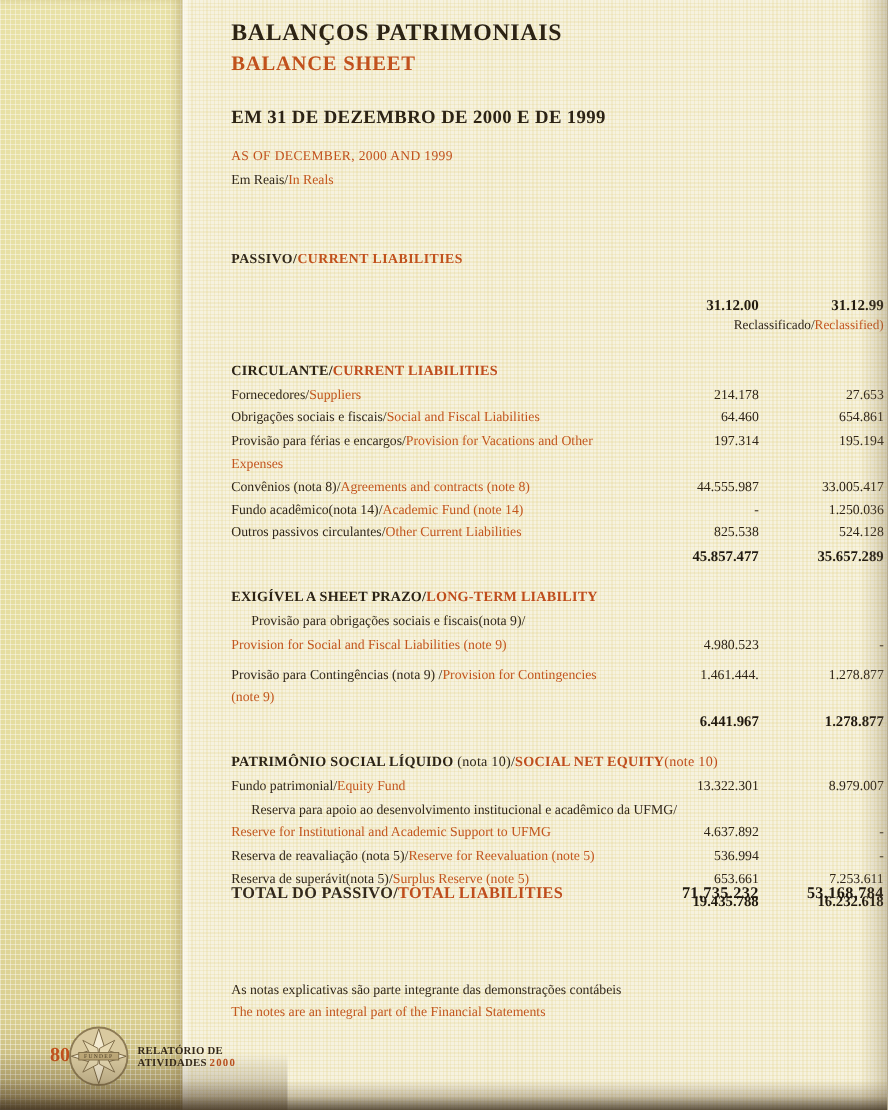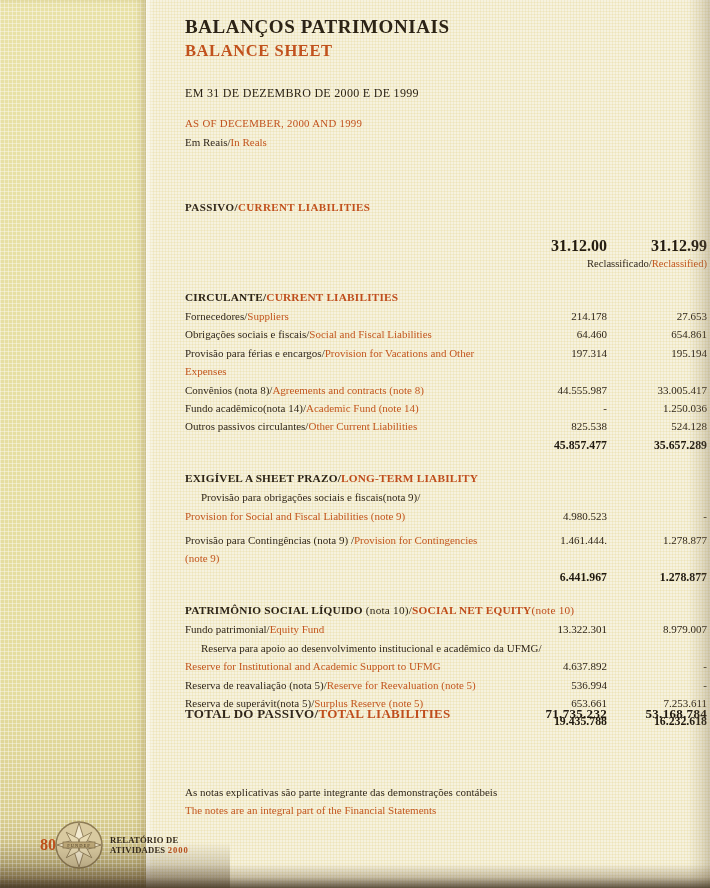--- a/index.html
+++ b/index.html
@@ -27,29 +27,29 @@
     background:linear-gradient(to bottom, rgba(90,70,45,0), rgba(90,70,45,.30) 55%, rgba(58,45,28,.80) 100%);}
   .bottom-edge::before{content:'';position:absolute;left:0;bottom:0;width:230px;height:190%;
     background:linear-gradient(to bottom, rgba(70,54,34,0), rgba(70,54,34,.40));}
 
   .ink{color:#32281b}
   .accent{color:#c3571f}
 
   .doc-header{position:absolute;left:185px;top:16px;}
   .doc-header h1{font-size:19px;font-weight:700;letter-spacing:.6px;color:#2c2315;margin:0;}
   .doc-header h2{font-size:16.5px;font-weight:700;letter-spacing:.6px;color:#c1511d;margin:3px 0 0;}
-  .date-pt{font-size:12px;font-weight:400;letter-spacing:.3px;margin:25px 0 16px;color:#2c2315;}
+  .date-pt{font-size:15px;font-weight:700;letter-spacing:.3px;margin:25px 0 16px;color:#2c2315;}
   .date-en{font-size:10.8px;font-weight:400;letter-spacing:.3px;margin:6.5px 0 0;color:#c1511d;}
   .currency{font-size:11px;margin:6.5px 0 0;}
 
   .statement-heading{position:absolute;left:185px;top:201px;font-size:11px;font-weight:700;letter-spacing:.4px;}
   .statement-heading .accent{color:#c1511d;}
 
   .col-area{position:absolute;left:185px;top:237px;width:522px;}
-  .col-row{display:flex;font-size:16px;}
+  .col-row{display:flex;font-size:12px;}
   .col-row .sp{flex:1;}
   .cell1{width:110px;text-align:right;font-weight:700;color:#231b10;}
   .cell2{width:100px;text-align:right;font-weight:700;color:#231b10;}
   .subnote{text-align:right;font-size:10.6px;margin-top:3px;}
 
   .table{position:absolute;left:185px;top:288px;width:522px;font-size:11px;}
   .section{margin-bottom:15px;}
   .sec-heading{font-size:11.3px;line-height:19px;letter-spacing:.2px;}
   .hp-pt-bold{color:#2c2315;font-weight:700;}
   .hp-pt{color:#2c2315;font-weight:400;}

